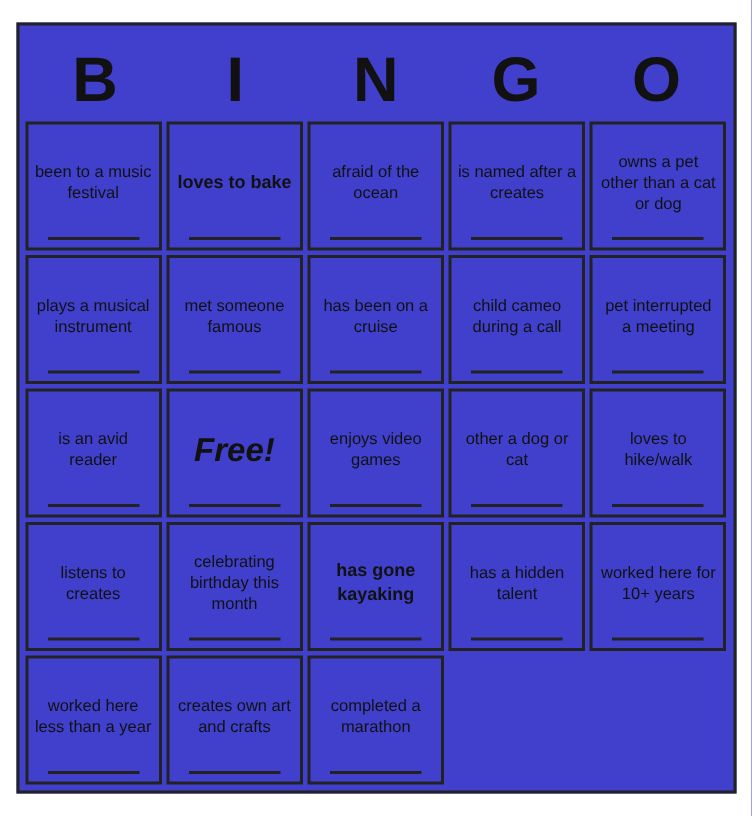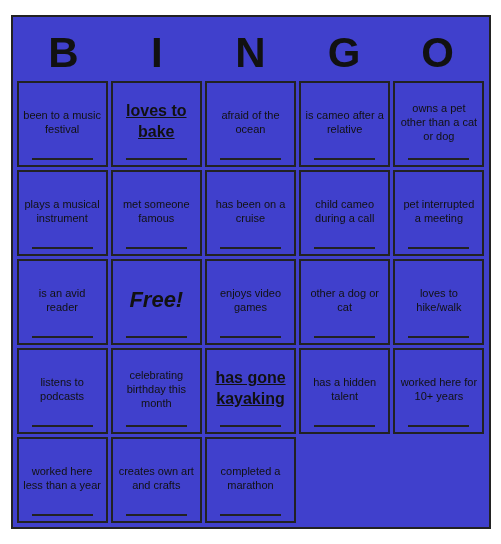--- a/index.html
+++ b/index.html
@@ -63,23 +63,22 @@
       text-align: center;
     }
 
     .bingo-cell.free-space .cell-text {
       font-size: 22px;
       font-weight: bold;
       font-style: italic;
     }
 
     .bingo-cell.highlight .cell-text {
-      font-size: 16px;
+      font-size: 12px;
       font-weight: bold;
-      text-decoration: underline;
     }
 
     .bingo-cell::after {
       content: '';
       position: absolute;
       bottom: 5px;
       left: 15%;
       width: 70%;
       height: 2px;
       background: #222;
@@ -100,21 +99,21 @@
   <div class="bingo-cell">
         <span class="cell-text">been to a music festival</span>
       </div>
       <div class="bingo-cell highlight">
         <span class="cell-text">loves to bake</span>
       </div>
       <div class="bingo-cell">
         <span class="cell-text">afraid of the ocean</span>
       </div>
       <div class="bingo-cell">
-        <span class="cell-text">is cameo after a relative</span>
+        <span class="cell-text">is named after a creates</span>
       </div>
       <div class="bingo-cell">
         <span class="cell-text">owns a pet other than a cat or dog</span>
       </div>
       <div class="bingo-cell">
         <span class="cell-text">plays a musical instrument</span>
       </div>
       <div class="bingo-cell">
         <span class="cell-text">met someone famous</span>
       </div>
@@ -136,21 +135,21 @@
       <div class="bingo-cell">
         <span class="cell-text">enjoys video games</span>
       </div>
       <div class="bingo-cell">
         <span class="cell-text">other a dog or cat</span>
       </div>
       <div class="bingo-cell">
         <span class="cell-text">loves to hike/walk</span>
       </div>
       <div class="bingo-cell">
-        <span class="cell-text">listens to podcasts</span>
+        <span class="cell-text">listens to creates</span>
       </div>
       <div class="bingo-cell">
         <span class="cell-text">celebrating birthday this month</span>
       </div>
       <div class="bingo-cell highlight">
         <span class="cell-text">has gone kayaking</span>
       </div>
       <div class="bingo-cell">
         <span class="cell-text">has a hidden talent</span>
       </div>

